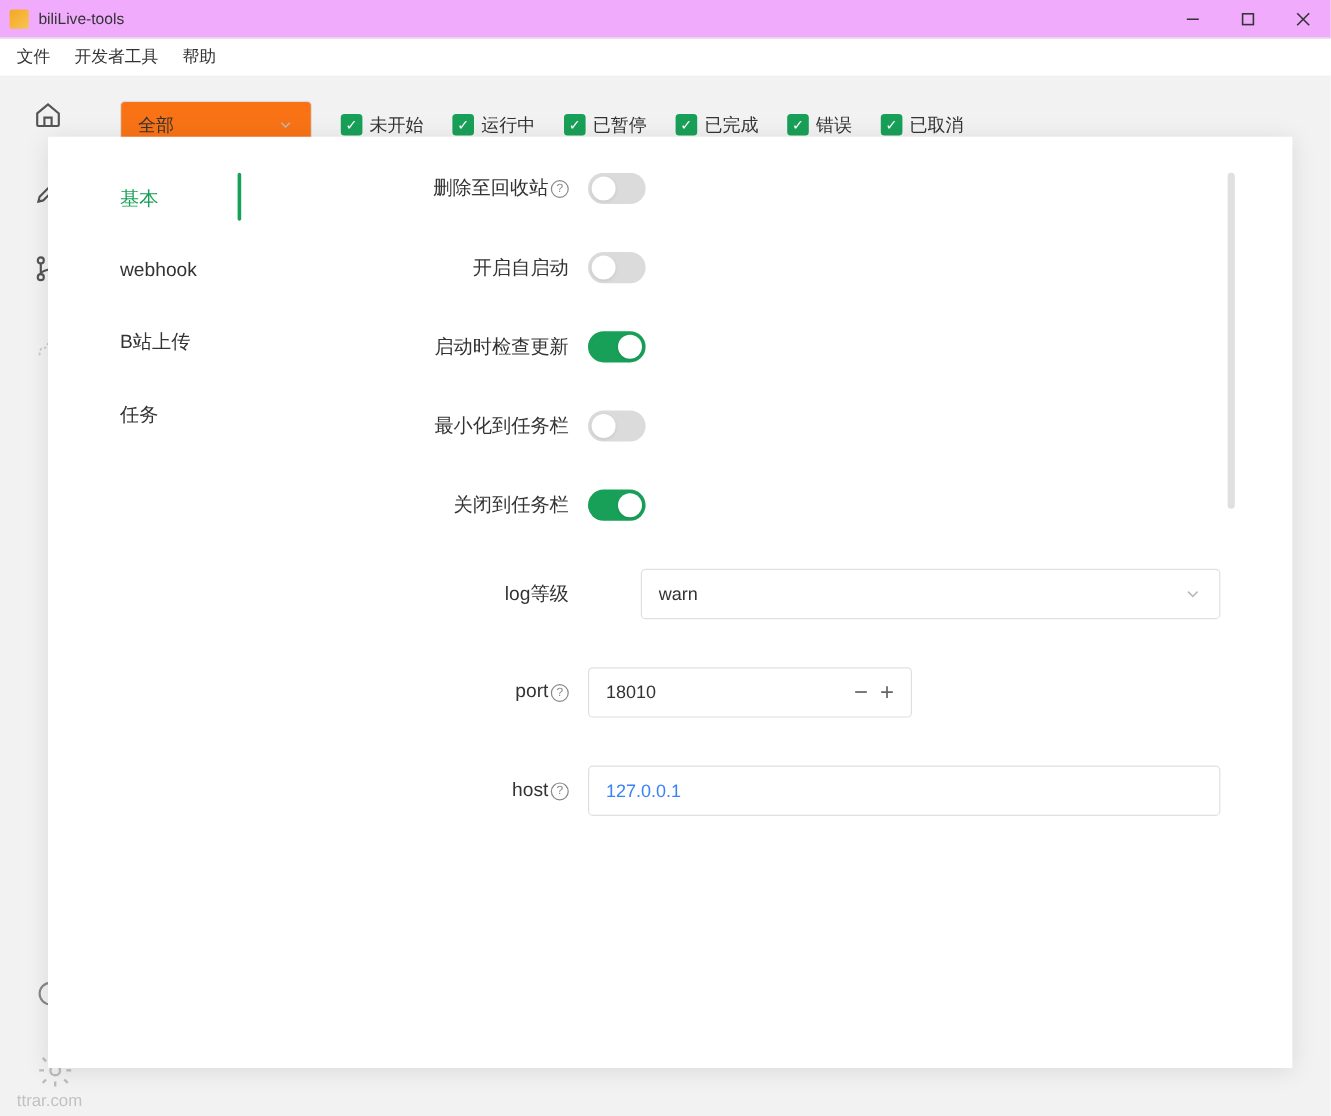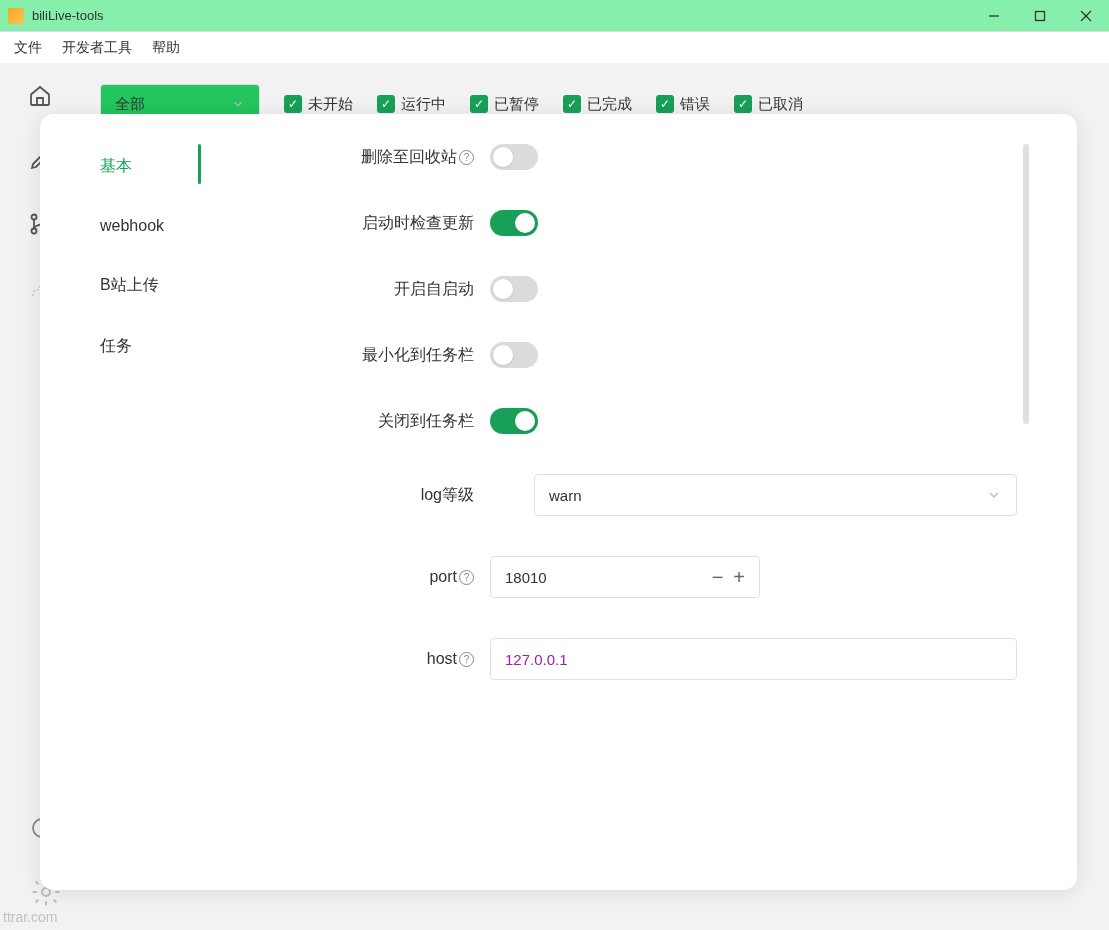--- a/index.html
+++ b/index.html
@@ -13,21 +13,21 @@
       overflow: hidden;
       position: relative;
     }
     
     .title-bar {
       height: 32px;
       display: flex;
       align-items: center;
       padding: 0 8px;
       border-bottom: 1px solid #e0e0e0;
-      background: #86efac;
+      background: #f0abfc;
     }
     .title-bar .app-icon {
       width: 16px;
       height: 16px;
       margin-right: 8px;
       background: linear-gradient(135deg, #f5a623, #f8c555);
       border-radius: 2px;
     }
     .title-bar .title-text {
       font-size: 13px;
@@ -98,21 +98,21 @@
       left: 100px;
     }
     .bg-select {
       width: 160px;
       height: 40px;
       border: 1px solid #ddd;
       border-radius: 4px;
       display: flex;
       align-items: center;
       padding: 0 14px;
-      background: #22c55e;
+      background: #f97316;
       justify-content: space-between;
       color: #333;
       font-size: 15px;
     }
     .bg-check {
       display: flex;
       align-items: center;
       gap: 6px;
       font-size: 15px;
       color: #333;
@@ -140,34 +140,34 @@
       position: absolute;
       left: 30px;
       bottom: 22px;
       width: 32px;
       height: 32px;
       color: #888;
       opacity: 0.5;
     }
     .watermark {
       position: absolute;
-      left: 3px;
+      left: 14px;
       bottom: 5px;
       font-size: 14px;
       color: rgba(120,120,120,0.4);
     }
     
     .modal {
       position: absolute;
       top: 114px;
       left: 40px;
       right: 32px;
       bottom: 40px;
       background: #fff;
-      border-radius: 14px;
+      border-radius: 1px;
       box-shadow: 0 2px 20px rgba(0,0,0,0.1);
       display: flex;
       flex-direction: column;
     }
     .modal-body {
       flex: 1;
       display: flex;
       padding: 30px 0px 0 60px;
       overflow: hidden;
       position: relative;
@@ -287,21 +287,21 @@
       gap: 10px;
       color: #666;
       font-size: 20px;
       font-weight: 300;
     }
     .input-box input {
       border: none;
       outline: none;
       width: 100%;
       font-size: 15px;
-      color: #a21caf;
+      color: #3b82f6;
     }
     
     .scrollbar {
       position: absolute;
       right: 48px;
       top: 30px;
       width: 6px;
       height: 280px;
       background: #e0e0e0;
       border-radius: 3px;
@@ -462,29 +462,29 @@
         <div class="form-label">
           <span>删除至回收站</span>
           <span class="help-icon">?</span>
         </div>
         <div class="switch">
             <div class="knob"></div>
           </div>
       </div>
 
       <div class="form-row">
+        <div class="form-label">开启自启动</div>
+        <div class="switch">
+            <div class="knob"></div>
+          </div>
+      </div>
+
+      <div class="form-row">
         <div class="form-label">启动时检查更新</div>
         <div class="switch on">
-            <div class="knob"></div>
-          </div>
-      </div>
-
-      <div class="form-row">
-        <div class="form-label">开启自启动</div>
-        <div class="switch">
             <div class="knob"></div>
           </div>
       </div>
 
       <div class="form-row">
         <div class="form-label">最小化到任务栏</div>
         <div class="switch">
             <div class="knob"></div>
           </div>
       </div>

